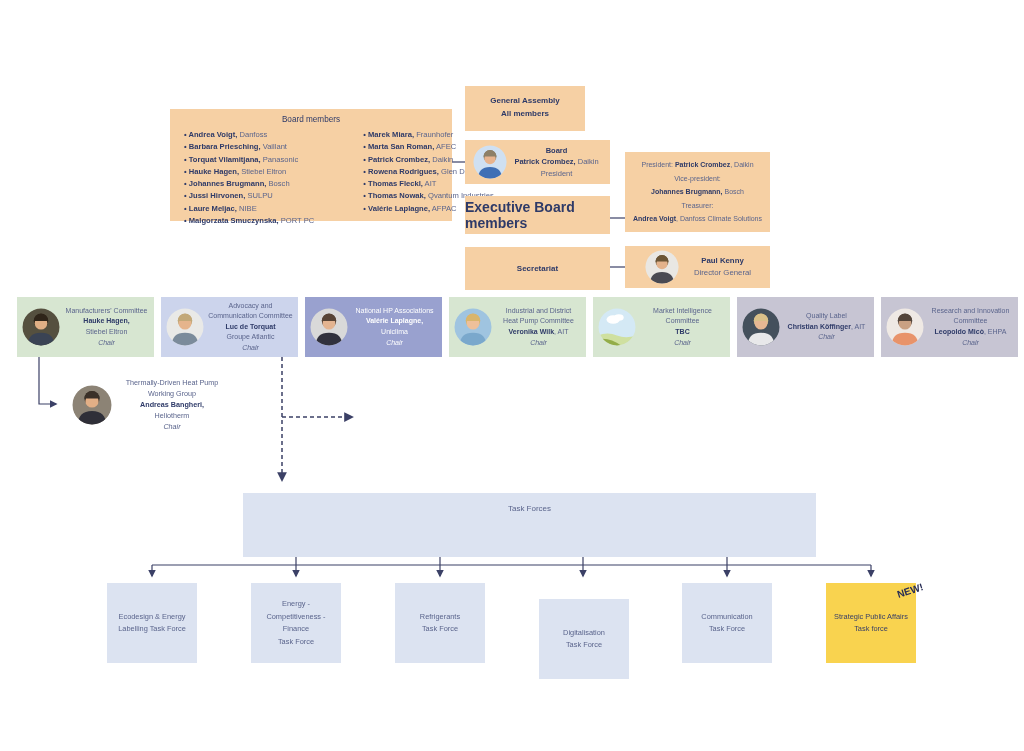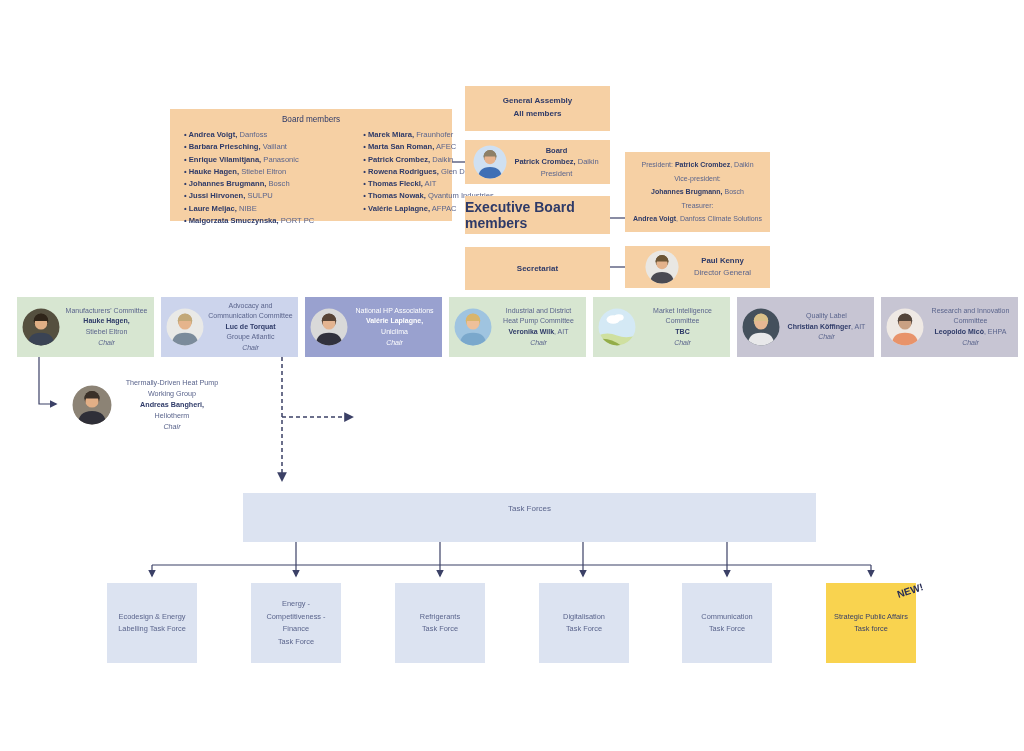--- a/index.html
+++ b/index.html
@@ -17,21 +17,21 @@
   .tl .b{font-weight:700;color:#2e3a68;}
   .tl .i{font-style:italic;color:#5a648c;}
   .v-purple .tl,.v-purple .tl .b,.v-purple .tl .i{color:#fff;}
   
   #board-members{left:170px;top:109px;width:282px;height:112px;padding-top:6px;font-size:7.6px;}
   #board-members .bm-title{text-align:center;font-weight:400;color:#2e3a68;font-size:8.2px;margin-bottom:5px;}
   #board-members .cols{display:flex;gap:35px;}
   #board-members .col{flex:1;padding-left:14px;line-height:12.3px;}
   #board-members .li::before{content:"• ";color:#2e3a68;font-weight:700;}
   
-  #ga-box{left:465px;top:86px;width:145px;height:45px;text-align:center;padding-top:8px;
+  #ga-box{left:465px;top:86px;width:120px;height:45px;text-align:center;padding-top:8px;
     font-size:8px;line-height:13px;font-weight:700;color:#2e3a68;}
   #board-box{left:465px;top:140px;width:145px;height:44px;display:flex;align-items:center;padding:0 4px 0 8px;}
   #board-box .btext{flex:1;text-align:center;font-size:7.5px;line-height:11.5px;}
   #exec-box{left:465px;top:196px;width:145px;height:38px;display:flex;align-items:center;justify-content:center;
     font-size:14px;font-weight:700;color:#2e3a68;}
   #exec-detail{left:625px;top:152px;width:145px;height:80px;padding-top:6px;text-align:center;
     font-size:7px;line-height:13.5px;}
   #secr-box{left:465px;top:247px;width:145px;height:43px;display:flex;align-items:center;justify-content:center;
     font-size:8px;font-weight:700;color:#2e3a68;}
   #kenny-box{left:625px;top:246px;width:145px;height:42px;display:flex;align-items:center;padding:0 4px 0 20px;}
@@ -47,28 +47,28 @@
   .committee .avatar{width:38px;height:38px;margin:0 2px;}
   .ctext{flex:1;text-align:center;font-size:7px;line-height:10.6px;}
   
   #working-group{left:64px;top:372px;width:168px;height:65px;display:flex;align-items:center;padding:2px 4px;}
   #working-group .avatar{width:40px;height:40px;margin:0 4px;}
   #working-group .ctext{font-size:7.2px;line-height:11px;}
   
   #policy-qa{left:363px;top:394px;width:148px;height:44px;display:flex;align-items:center;justify-content:center;
     font-size:8.4px;font-weight:700;color:#2e3a68;}
   
-  #tf-header{left:243px;top:493px;width:573px;height:49px;text-align:center;padding-top:9px;
+  #tf-header{left:243px;top:493px;width:573px;height:64px;text-align:center;padding-top:9px;
     font-size:8px;line-height:13px;color:#5a648c;}
   #tf-header .l2{font-weight:700;color:#2e3a68;}
   
   .tf{top:583px;width:90px;height:80px;display:flex;flex-direction:column;justify-content:center;
     text-align:center;font-size:7.4px;line-height:12.5px;color:#5a648c;}
   .tf:nth-child(1){left:107px;} .tf:nth-child(2){left:251px;} .tf:nth-child(3){left:395px;}
-  .tf:nth-child(4){left:539px;} .tf:nth-child(5){left:682px;} .tf:nth-child(6){left:826px;}
+  .tf:nth-child(4){left:539px;margin-top:16px;} .tf:nth-child(5){left:682px;} .tf:nth-child(6){left:826px;}
   .tf.v-yellow .tfl{color:#3a4066;}
   .badge{position:absolute;top:2px;right:-8px;font-weight:700;font-size:10px;color:#272c55;
     transform:rotate(-18deg);}
   #connectors{position:absolute;left:0;top:0;pointer-events:none;}
 </style>
 </head>
 <body>
 
 <div id="canvas">
 
@@ -94,21 +94,21 @@
       <path d="M871,565 V576" marker-end="url(#ar)"></path>
     </g>
   </svg>
 
   <div class="box orange" id="board-members">
     <div class="bm-title">Board members</div>
     <div class="cols">
       <div class="col" id="bm-col1">
           <div class="tl li"><span class="b">Andrea Voigt,</span><span> Danfoss</span></div>
           <div class="tl li"><span class="b">Barbara Priesching,</span><span> Vaillant</span></div>
-          <div class="tl li"><span class="b">Enrique Vilamitjana,</span><span> Panasonic</span></div>
+          <div class="tl li"><span class="b">Torquat Vilamitjana,</span><span> Panasonic</span></div>
           <div class="tl li"><span class="b">Hauke Hagen,</span><span> Stiebel Eltron</span></div>
           <div class="tl li"><span class="b">Johannes Brugmann,</span><span> Bosch</span></div>
           <div class="tl li"><span class="b">Jussi Hirvonen,</span><span> SULPU</span></div>
           <div class="tl li"><span class="b">Laure Meljac,</span><span> NIBE</span></div>
           <div class="tl li"><span class="b">Malgorzata Smuczynska,</span><span> PORT PC</span></div>
         </div>
       <div class="col" id="bm-col2">
           <div class="tl li"><span class="b">Marek Miara,</span><span> Fraunhofer</span></div>
           <div class="tl li"><span class="b">Marta San Roman,</span><span> AFEC</span></div>
           <div class="tl li"><span class="b">Patrick Crombez,</span><span> Daikin</span></div>

